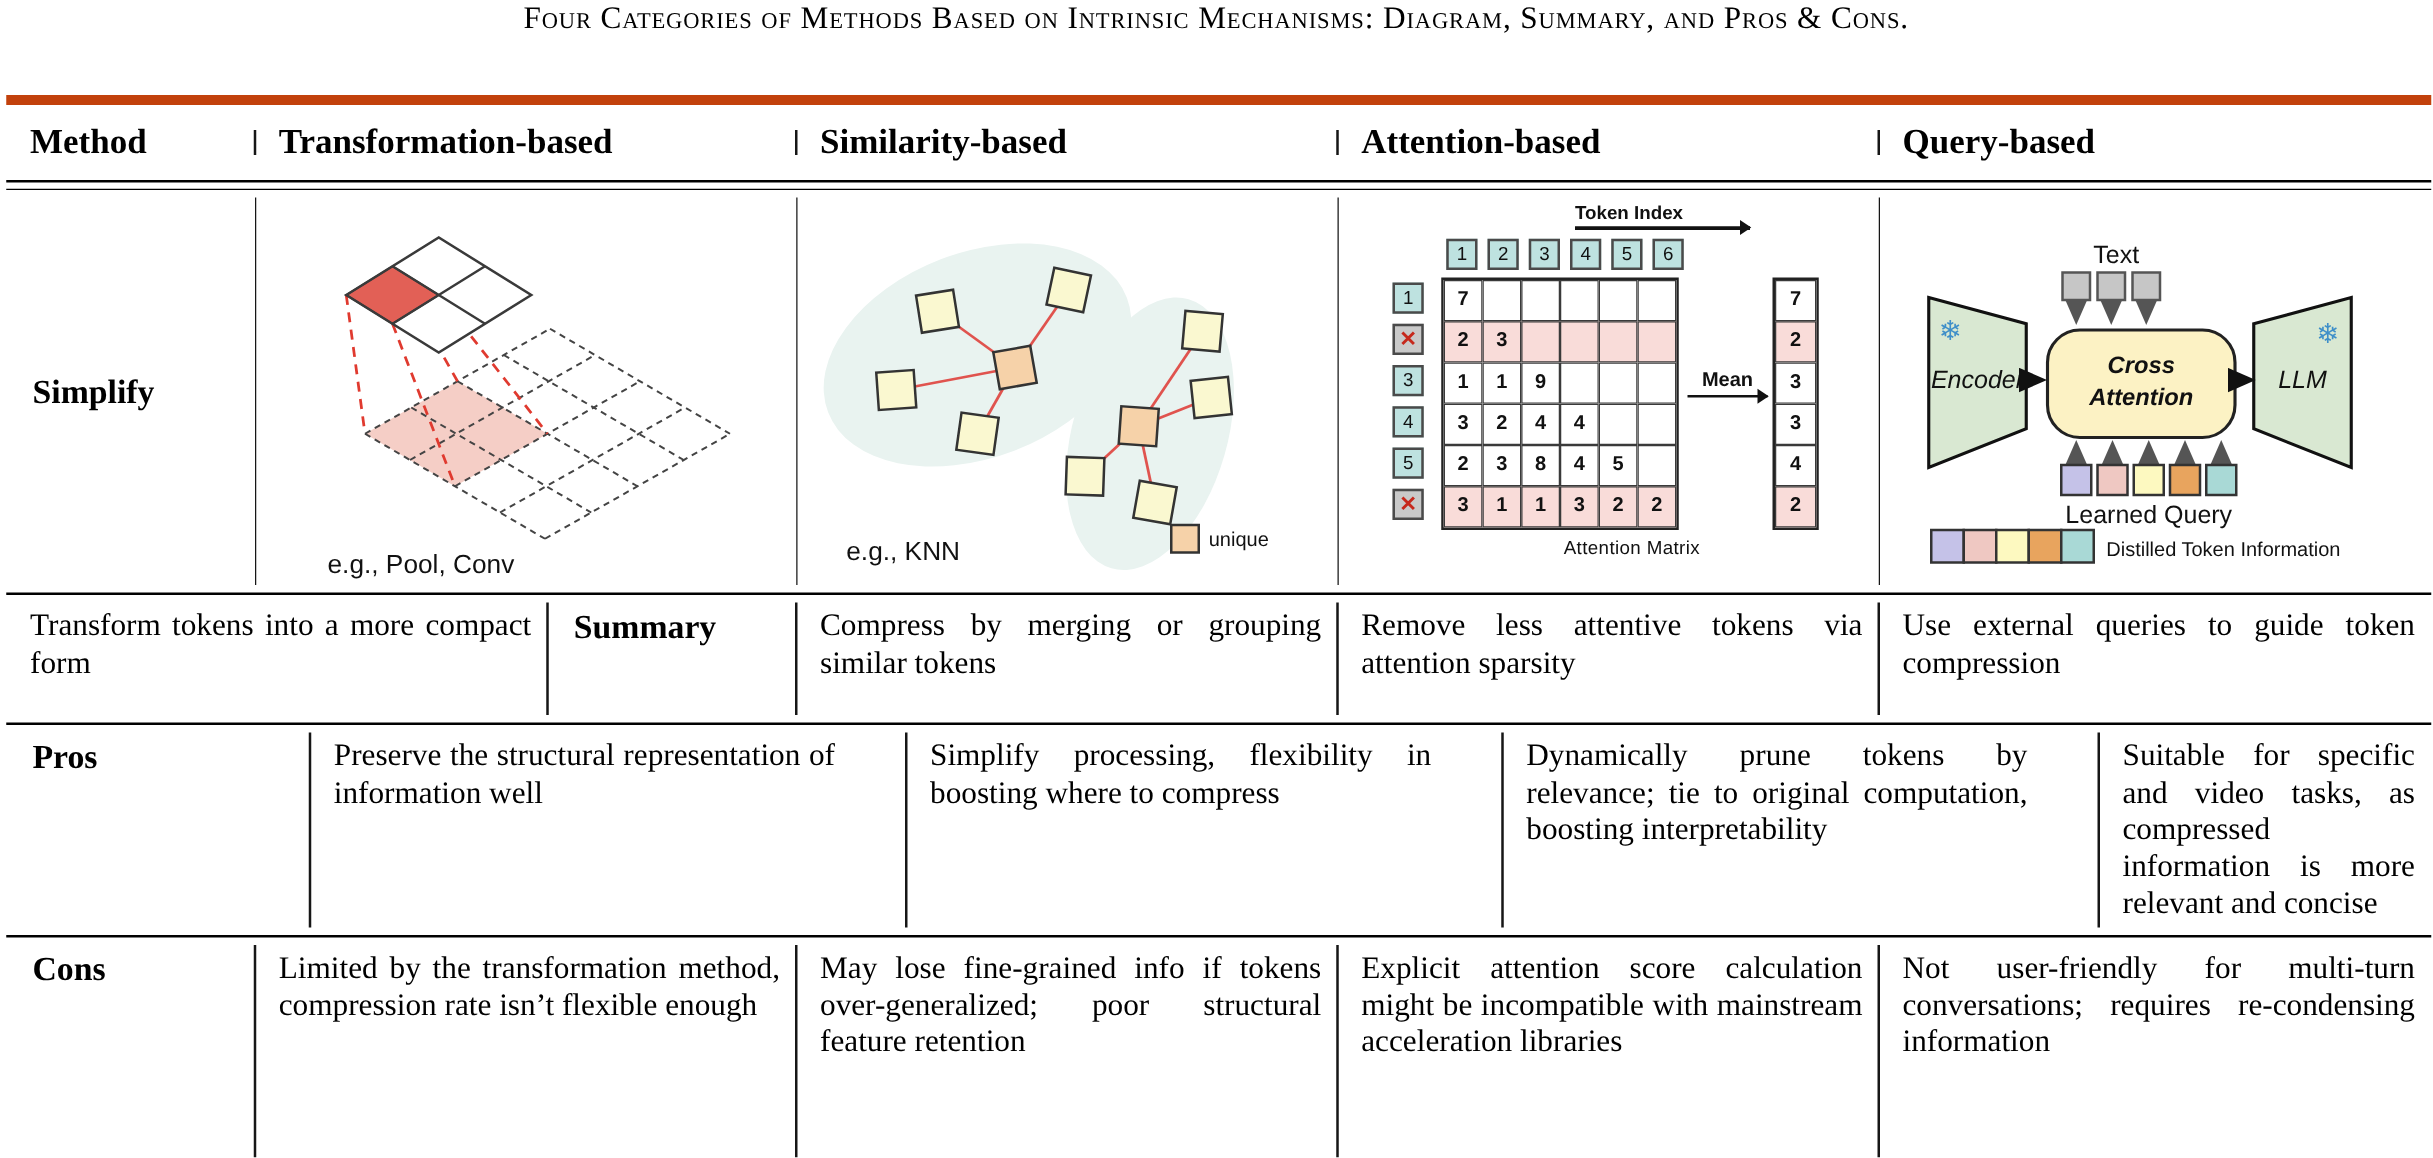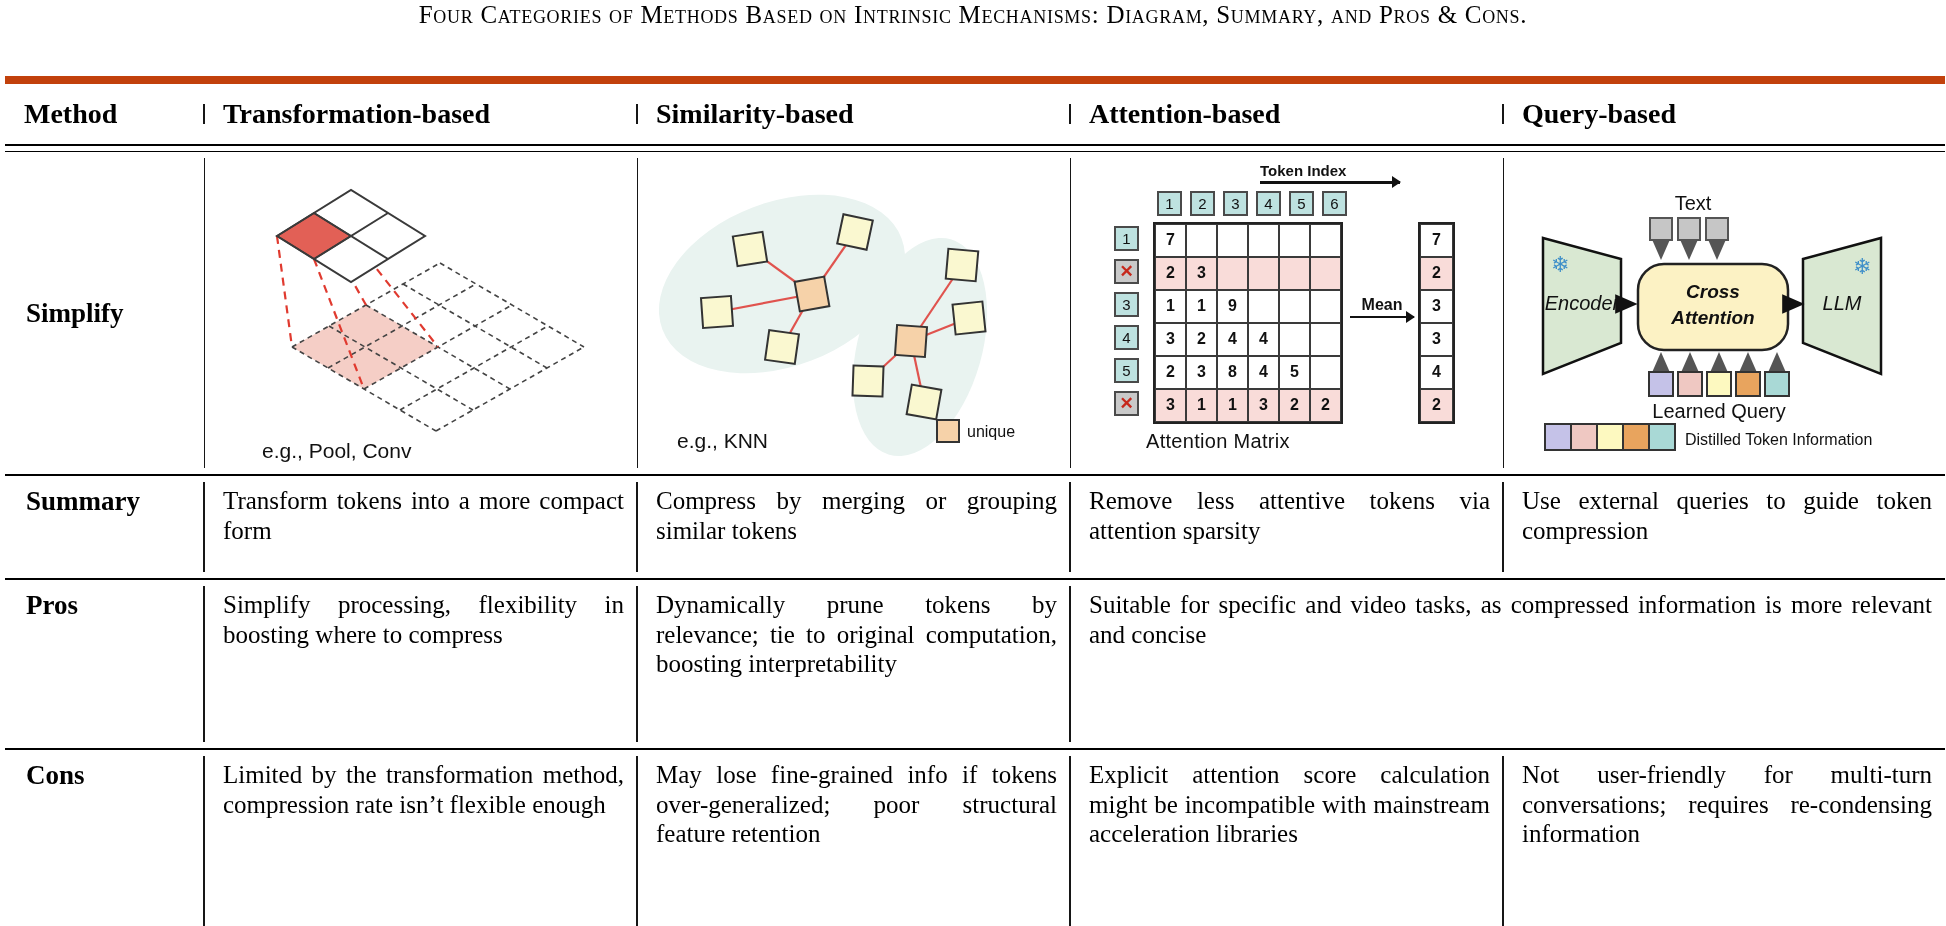--- a/index.html
+++ b/index.html
@@ -15,21 +15,21 @@
   .cell{position:relative;box-sizing:border-box;}
   .cell + .cell::before{content:'';position:absolute;left:-1px;top:6px;bottom:6px;width:2px;background:#161616;}
   .c0{width:199px;} .c1,.c2,.c3{width:433px;} .c4{flex:1;}
   .hr{height:2px;background:#000;}
   .hr-double{height:8px;border-top:2.5px solid #000;border-bottom:1.5px solid #000;box-sizing:border-box;}
   .hr-bottom{height:9px;border-top:3.5px solid #000;border-bottom:1.5px solid #000;box-sizing:border-box;}
   .row-head{height:60px;align-items:center;}
   .row-head .cell{font-weight:700;font-size:28px;padding-left:19px;}
   .row-diagram{height:322px;}
   .row-text{align-items:stretch;}
-  .row-summary{height:102px;} .row-pros{height:168px;} .row-cons{height:207px;}
+  .row-summary{height:102px;} .row-pros{height:168px;gap:44px;} .row-cons{height:207px;}
   .lbl{font-weight:700;font-size:27px;padding:10px 0 0 21px;}
   .lbl-cen{display:flex;align-items:center;padding-top:0;}
   .txt{font-size:25px;line-height:1.18;text-align:justify;padding:10px 13px 0 19px;}
   
   .dia{overflow:hidden;}
   .dia svg{display:block;}
   .dia-label{font:21px "Liberation Sans",sans-serif;fill:#111;}
   .dia-small{font:16px "Liberation Sans",sans-serif;fill:#111;}
   
   .sgfill{fill:#fff;stroke:none;}
@@ -54,21 +54,21 @@
           display:flex;align-items:center;justify-content:center;font-size:15px;}
   .att-sq.crossed{background:var(--pruned-gray);color:var(--x-mark-red);font-weight:700;font-size:17px;}
   .att-main{display:flex;align-items:flex-start;}
   .att-rows{display:flex;flex-direction:column;gap:8px;padding-top:4px;}
   .att-matrix{display:grid;grid-template-columns:repeat(6,31px);grid-auto-rows:33px;border:2px solid #222;margin-left:14px;}
   .att-cell{box-sizing:border-box;border:1px solid #3a3a3a;display:flex;align-items:center;justify-content:center;
             font-weight:700;font-size:16px;background:#fff;}
   .att-cell.pink{background:var(--pruned-pink);}
   .att-mean{width:64px;margin:74px 2px 0 7px;text-align:center;font-weight:700;font-size:16px;}
   .att-result{display:grid;grid-template-columns:33px;grid-auto-rows:33px;border:2px solid #222;margin-left:2px;}
-  .att-caption{margin:6px 0 0 32px;width:214px;text-align:left;font-size:20px;letter-spacing:.3px;}
+  .att-caption{margin:6px 0 0 32px;width:214px;text-align:right;font-size:15px;letter-spacing:.3px;}
   
   .trap{fill:var(--frozen-trapezoid-green);stroke:#111;stroke-width:2.5;}
   .cab{fill:var(--cross-attention-yellow);stroke:#222;stroke-width:2.5;}
   .gsq{fill:var(--text-token-gray);stroke:#555;stroke-width:2;}
   .qarrow{stroke:#555;stroke-width:2.5;}
   .barrow{stroke:#111;stroke-width:2.8;}
   .snow{font:22px "DejaVu Sans",sans-serif;fill:var(--snowflake-blue);}
   .qtext{font:20px "Liberation Sans",sans-serif;fill:#111;}
   .qsmall{font:16px "Liberation Sans",sans-serif;fill:#111;}
   .qitalic{font:italic 20px "Liberation Sans",sans-serif;fill:#111;}
@@ -287,30 +287,31 @@
               <rect x="120" y="272" width="26" height="26" fill="#e8a45e" stroke="#333" stroke-width="2"></rect>
               <rect x="146" y="272" width="26" height="26" fill="#a9d9d6" stroke="#333" stroke-width="2"></rect>
             </g>
           <text class="qsmall" x="182" y="293">Distilled Token Information</text>
         </svg>
       </div>
     </div>
     <div class="hr"></div>
 
     <div class="row row-text row-summary">
+      <div class="cell c1 txt">Transform tokens into a more compact form</div>
       <div class="cell c0 lbl">Summary</div>
-      <div class="cell c1 txt">Transform tokens into a more compact form</div>
       <div class="cell c2 txt">Compress by merging or grouping similar tokens</div>
       <div class="cell c3 txt">Remove less attentive tokens via attention sparsity</div>
       <div class="cell c4 txt">Use external queries to guide token compression</div>
     </div>
     <div class="hr"></div>
 
     <div class="row row-text row-pros">
       <div class="cell c0 lbl">Pros</div>
+      <div class="cell c1 txt">Preserve the structural representation of information well</div>
       <div class="cell c2 txt">Simplify processing, flexibility in boosting where to compress</div>
       <div class="cell c3 txt">Dynamically prune tokens by relevance; tie to original computation, boosting interpretability</div>
       <div class="cell c4 txt">Suitable for specific and video tasks, as compressed information is more relevant and concise</div>
     </div>
     <div class="hr"></div>
 
     <div class="row row-text row-cons">
       <div class="cell c0 lbl">Cons</div>
       <div class="cell c1 txt">Limited by the transformation method, compression rate isn’t flexible enough</div>
       <div class="cell c2 txt">May lose fine-grained info if tokens over-generalized; poor structural feature retention</div>

